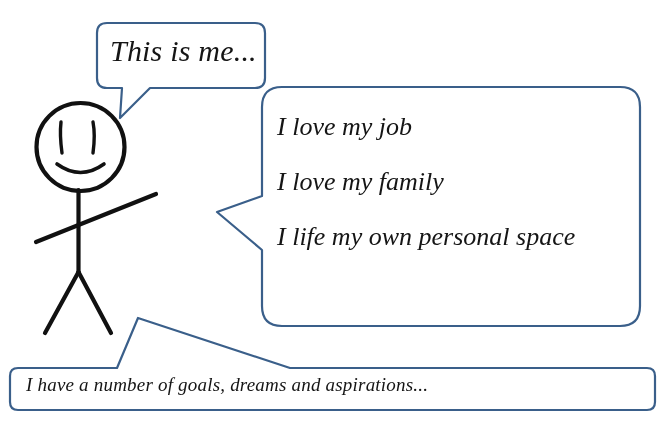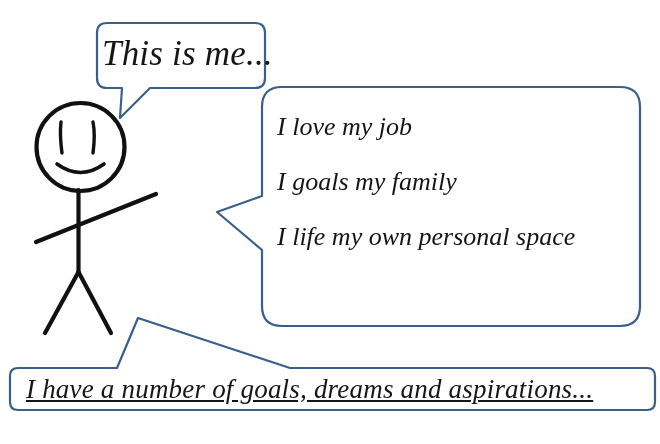--- a/index.html
+++ b/index.html
@@ -22,44 +22,43 @@
     height: 444px;
   }
   .bubble-text {
     position: absolute;
     font-style: italic;
     color: #151515;
     white-space: nowrap;
     letter-spacing: 0.2px;
   }
   #small-bubble-text {
-    left: 102px;
+    left: 110px;
     top: 34px;
-    font-size: 35px;
+    font-size: 30px;
     font-family: Liberation Serif, serif;
   }
   #main-bubble-lines {
     position: absolute;
     left: 277px;
     top: 108px;
     width: 360px;
   }
   #main-bubble-lines .line {
     font-style: italic;
     font-size: 26px;
     color: #151515;
     white-space: nowrap;
     height: 55px;
     line-height: 38px;
   }
   #bottom-bubble-text {
     left: 26px;
     top: 374px;
-    font-size: 27px;
-    text-decoration: underline;
+    font-size: 19px;
   }
 </style>
 </head>
 <body>
 
 <div id="scene">
 
   <svg width="660" height="444" viewBox="0 0 660 444" style="position:absolute;left:0;top:0;">
 
     <g>
@@ -124,19 +123,19 @@
       <line x1="78.5" y1="272" x2="45" y2="333" stroke-width="4.2"></line>
 
       <line x1="78.5" y1="272" x2="111" y2="333" stroke-width="4.2"></line>
     </g>
   </svg>
 
   <div class="bubble-text" id="small-bubble-text">This is me...</div>
 
   <div id="main-bubble-lines">
     <div class="line">I love my job</div>
-    <div class="line">I goals my family</div>
+    <div class="line">I love my family</div>
     <div class="line">I life my own personal space</div>
   </div>
 
   <div class="bubble-text" id="bottom-bubble-text">I have a number of goals, dreams and aspirations...</div>
 
 </div>
 
 </body></html>

